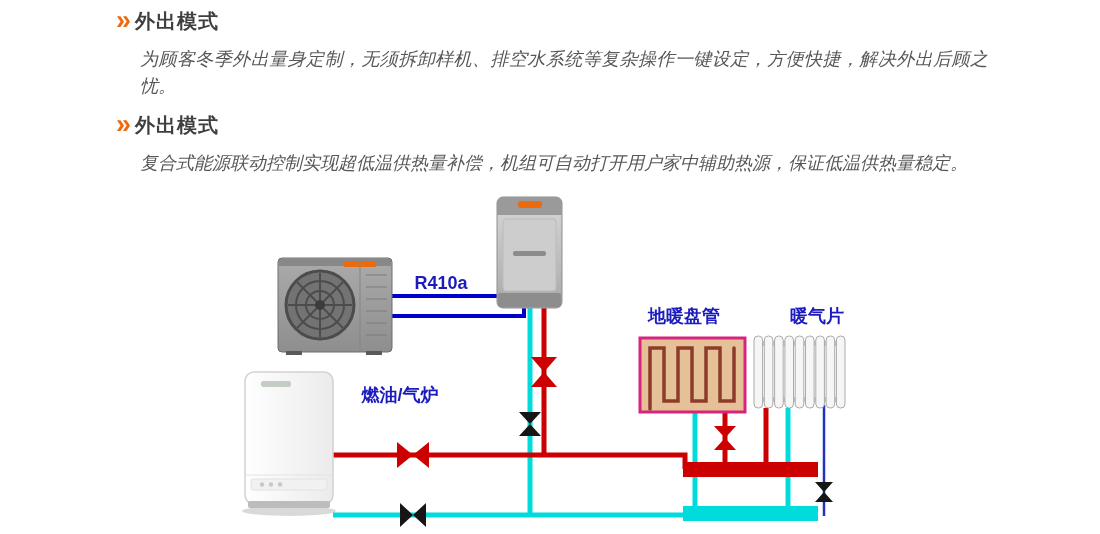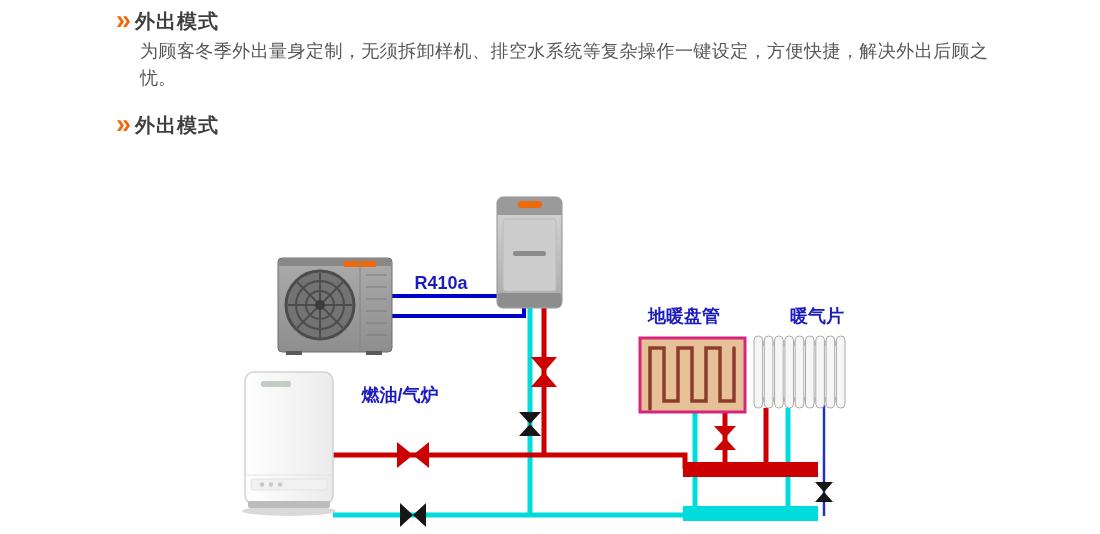--- a/index.html
+++ b/index.html
@@ -12,22 +12,22 @@
   .feature-head { display:flex; align-items:flex-start; gap:6px; }
   .marker {
     color:var(--accent-orange,#ed6a0c); font-weight:bold; font-size:27px;
     line-height:24px; letter-spacing:-2px;
   }
   .feature-title {
     font-size:20px; font-weight:bold; color:var(--heading-gray,#3f3f3f);
     line-height:26px; letter-spacing:1px;text-align:center;
   }
   .feature-body {
-    margin:4px 0 0 24px; width:848px; font-size:18px; line-height:27px;
-    color:var(--body-gray,#575757); text-align:justify;
+    margin:12px 0 0 24px; width:848px; font-size:18px; line-height:27px;
+    color:var(--body-gray,#575757); text-align:justify;font-style:italic;
   }
   .diagram { position:absolute; left:0; top:185px; width:1100px; height:349px; }
 
   
   .pb { stroke:var(--pipe-blue,#0000cc); stroke-width:4; fill:none; }
   .pr { stroke:var(--pipe-red,#cc0000); stroke-width:5; fill:none; }
   .pc { stroke:var(--pipe-cyan,#00dcdc); stroke-width:5; fill:none; }
   .pt { stroke:var(--bypass-blue,#2233bb); stroke-width:2.5; fill:none; }
   .bar-r { fill:var(--pipe-red,#cc0000); }
   .bar-c { fill:var(--pipe-cyan,#00dcdc); }
@@ -52,20 +52,21 @@
       <h2 class="feature-title">外出模式</h2>
     </div>
     <p class="feature-body">为顾客冬季外出量身定制，无须拆卸样机、排空水系统等复杂操作一键设定，方便快捷，解决外出后顾之忧。</p>
   </section>
 
   <section class="feature" style="top:112px">
     <div class="feature-head">
       <span class="marker">»</span>
       <h2 class="feature-title">外出模式</h2>
     </div>
+    <p class="feature-body">复合式能源联动控制实现超低温供热量补偿，机组可自动打开用户家中辅助热源，保证低温供热量稳定。</p>
   </section>
 
   <svg class="diagram" viewBox="0 0 1100 349">
     <defs>
       <linearGradient id="gOut" x1="0" y1="0" x2="0" y2="1">
         <stop offset="0" stop-color="#ababab"></stop>
           <stop offset="1" stop-color="#8e8e8e"></stop>
       </linearGradient>
       <linearGradient id="gIn" x1="0" y1="0" x2="0" y2="1">
         <stop offset="0" stop-color="#d8d8d8"></stop>

